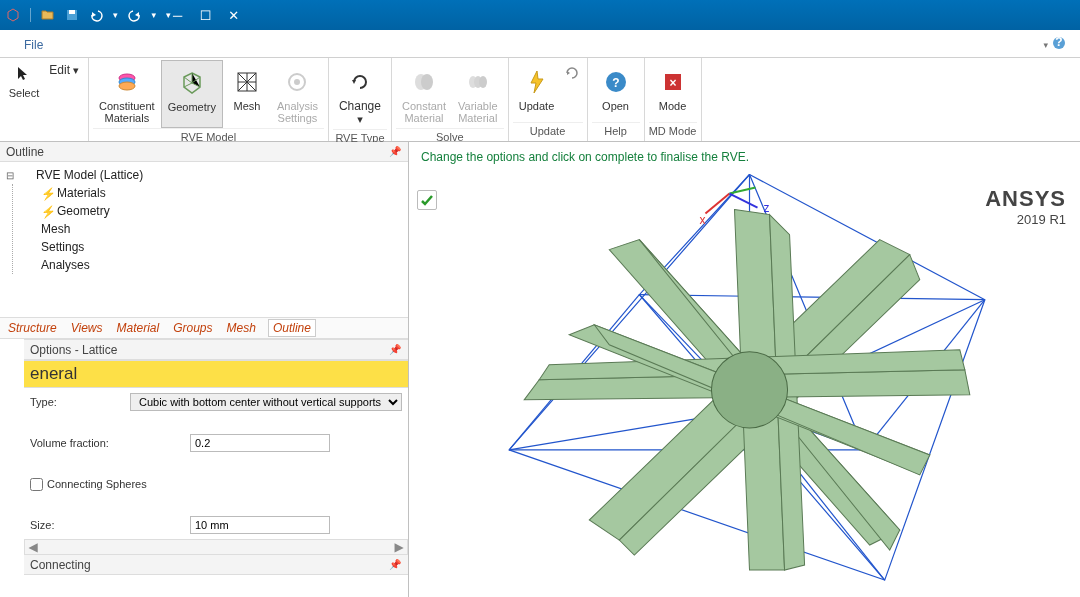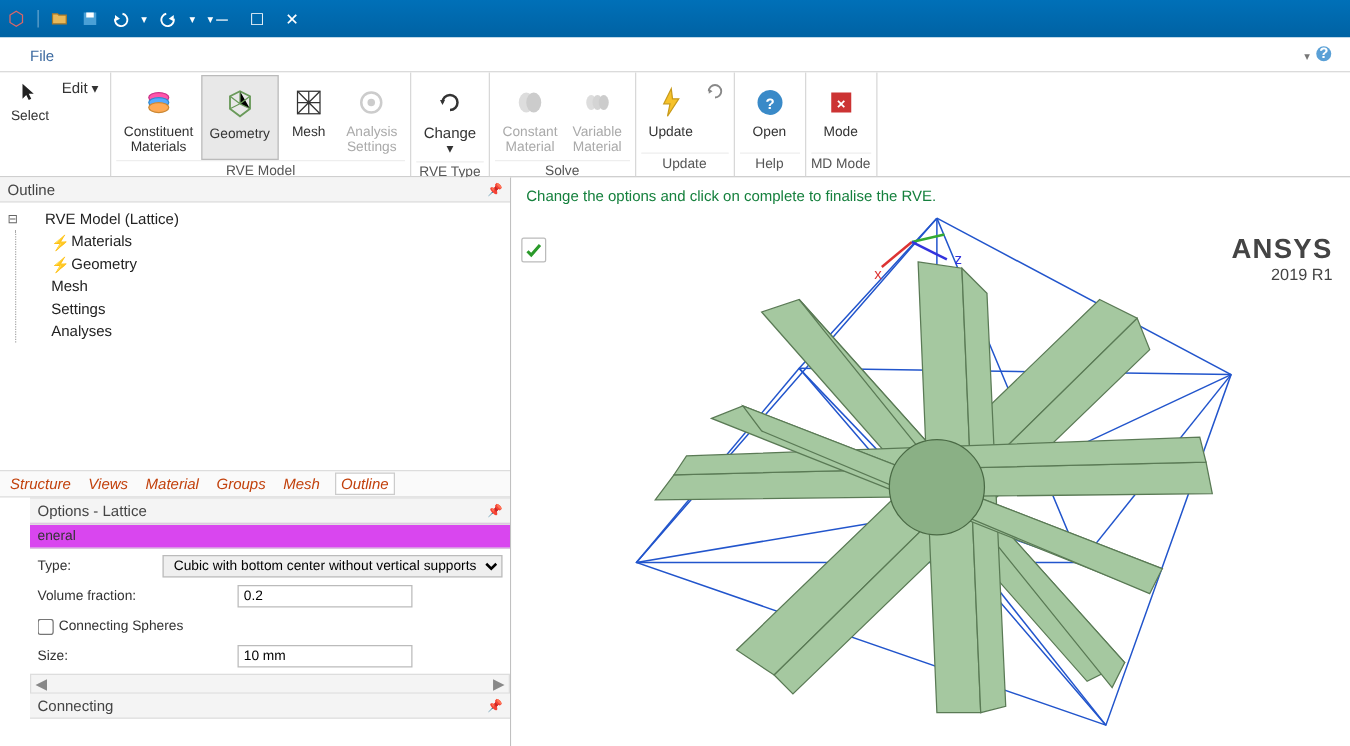--- a/index.html
+++ b/index.html
@@ -33,22 +33,22 @@
     .tree-row { display: flex; align-items: center; height: 18px; gap: 4px; cursor: pointer; }
     .tree-toggle { width: 10px; font-size: 10px; color: #666; }
     .tree-ico { width: 12px; height: 12px; display: inline-block; }
     .tree-lbl { font-size: 12px; color: #222; }
     .tree-indent1 { padding-left: 18px; }
     .tree-guide { border-left: 1px dotted #aaa; margin-left: 6px; padding-left: 10px; }
     .tab-row { height: 22px; border-top: 1px solid #ddd; border-bottom: 1px solid #ddd; display: flex; align-items: center; gap: 10px; padding: 0 6px; font-size: 11px; background: #fafafa; }
     .tab-row .tab { color: #c2410c; cursor: pointer; padding: 2px 2px; font-style: italic; }
     .tab-row .tab.active { border: 1px solid #ccc; background: #fff; padding: 1px 4px; }
     .options-area { padding: 0; border-top: 1px solid #ddd; margin-left: 24px; }
-    .opt-section { background: #d946ef; border: 1px solid #ddd; border-left: none; border-right: none; padding: 3px 6px; font-size: 11px; color: #333; }
-    .opt-body { padding: 4px 6px; display: flex; flex-direction: column; gap: 4px; }
+    .opt-section { background: #fde047; border: 1px solid #ddd; border-left: none; border-right: none; padding: 3px 6px; font-size: 17px; color: #333; }
+    .opt-body { padding: 4px 6px; display: flex; flex-direction: column; gap: 21px; }
     .opt-row { display: flex; align-items: center; height: 20px; }
     .opt-row label { flex: 0 0 160px; font-size: 11px; color: #333; }
     .opt-row .field { flex: 1; }
     .opt-row input[type=text], .opt-row select { width: 100%; height: 18px; font-size: 11px; border: 1px solid #bbb; padding: 0 4px; }
     .opt-row input[type=checkbox] { margin-right: 4px; }
     .scrollbar-mock { height: 16px; background: #f4f4f4; border: 1px solid #ddd; display: flex; align-items: center; }
     .scrollbar-mock .arrow { width: 16px; text-align: center; color: #888; }
     .viewport { flex: 1; display: flex; flex-direction: column; background: #fff; position: relative; }
     .vp-hint { padding: 8px 12px 4px 12px; color: #15803d; font-size: 12px; }
     .vp-canvas { flex: 1; position: relative; }

